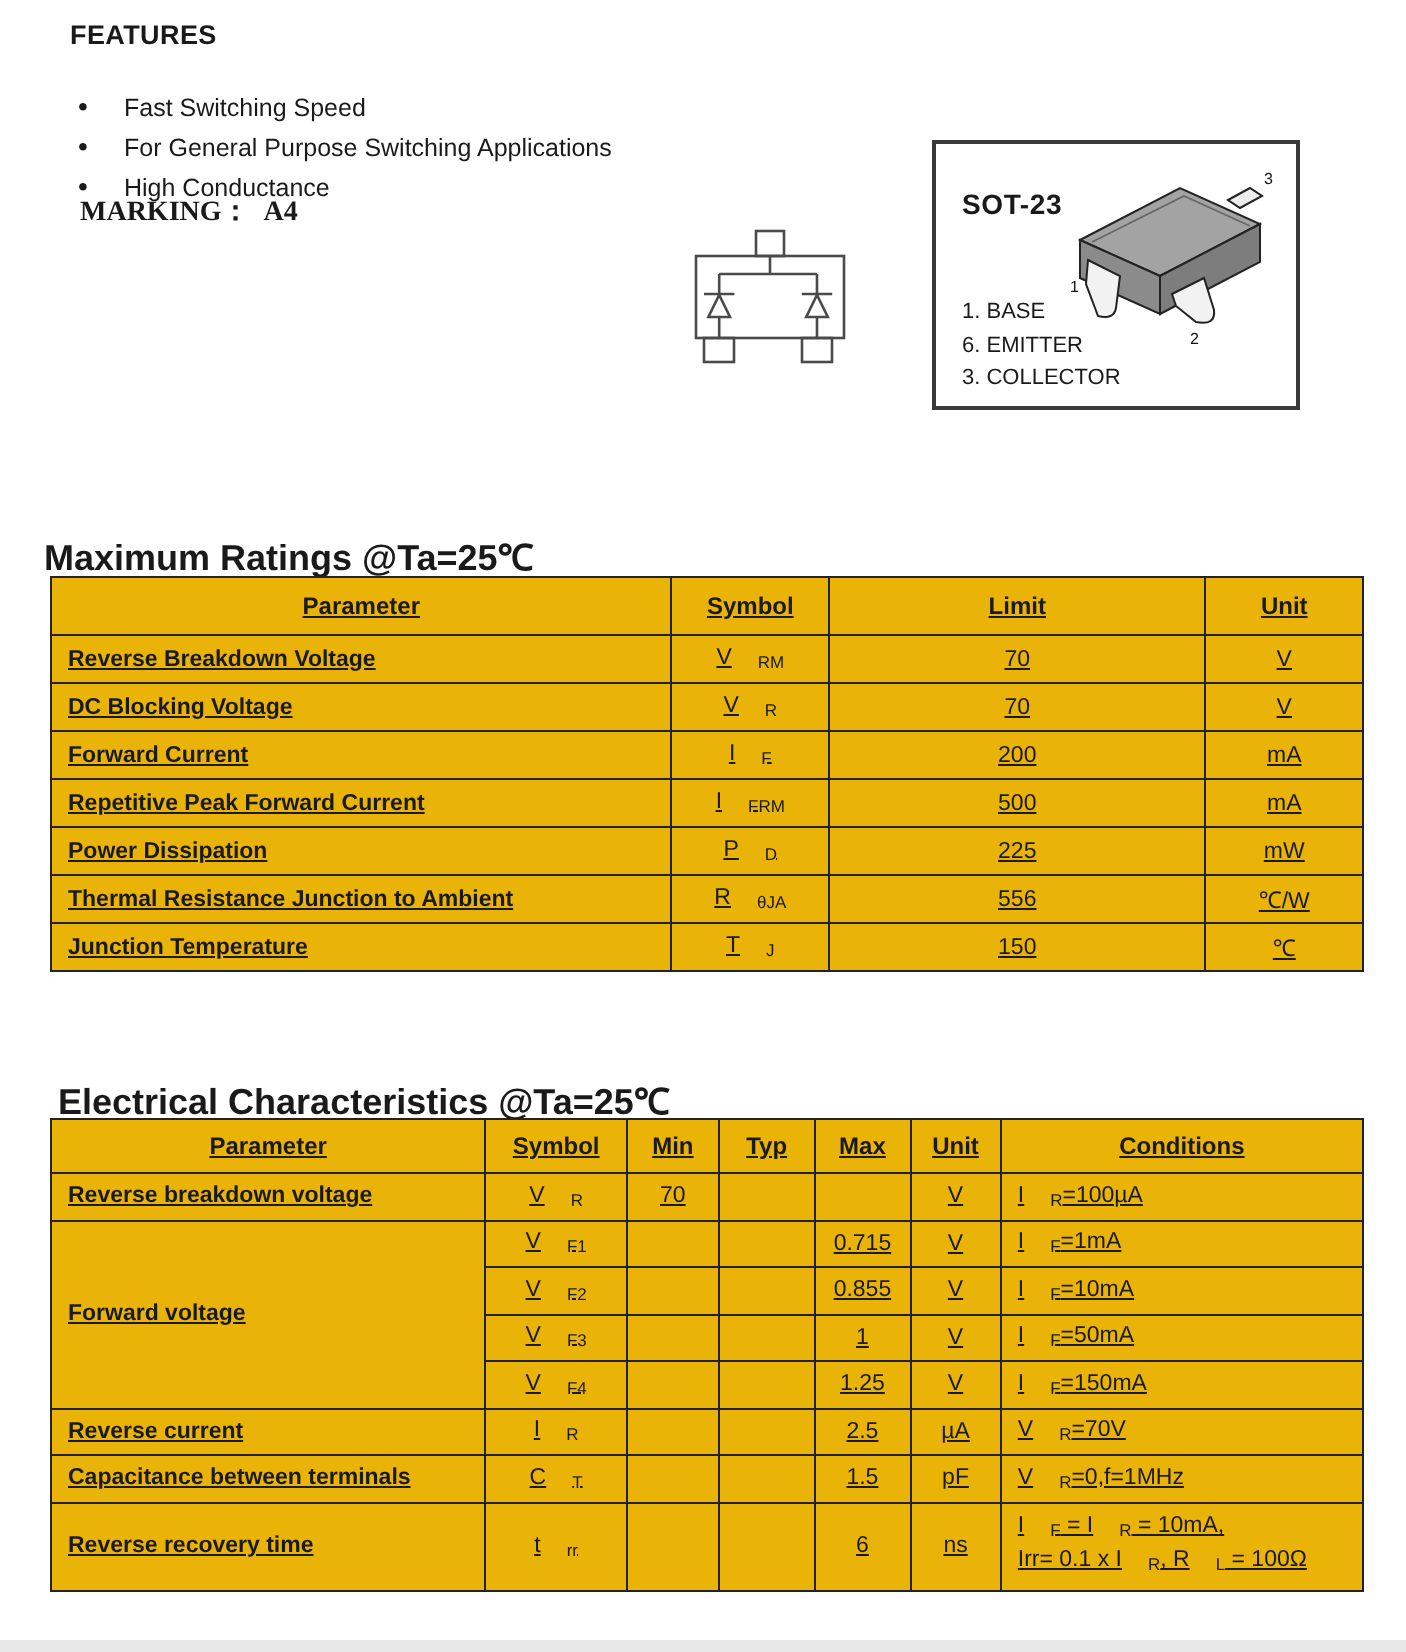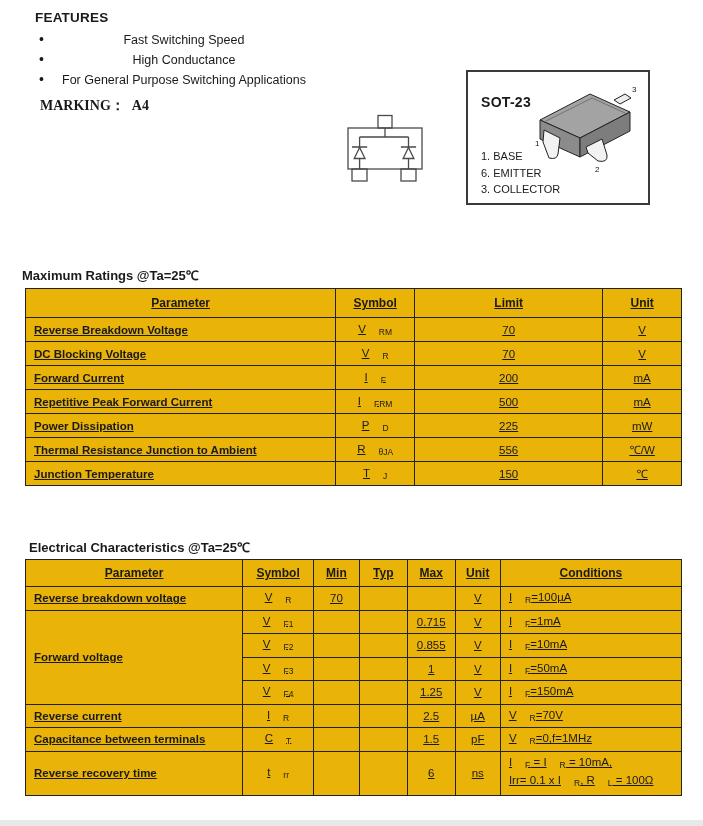--- a/index.html
+++ b/index.html
@@ -5,34 +5,34 @@
   * { margin:0; padding:0; box-sizing:border-box; }
   html,body { background:#e8e8e8; }
   .page {
     position:relative; width:703px; height:820px; background:#ffffff;
     font-family:"Liberation Sans", sans-serif; color:#1a1a1a; overflow:hidden;
     margin:0 auto;
   }
   
   .features { position:absolute; left:35px; top:10px; }
   .features-title { font-size:13.5px; font-weight:bold; letter-spacing:0.2px; }
-  .features-list { list-style:none; margin-top:8px;text-align:center; }
+  .features-list { list-style:none; margin-top:22px; }
   .feature-item { position:relative; font-size:12.5px; line-height:15px; margin-bottom:5px; padding-left:27px; }
   .feature-item::before { content:"•"; position:absolute; left:4px; top:-1px; font-size:14px; }
   .marking { position:absolute; left:40px; top:97px; font-family:"Liberation Serif", serif; font-weight:bold; font-size:14px; }
   .marking .marking-value { margin-left:7px; }
   
   .schematic { position:absolute; left:344px; top:111px; }
   
   .sot-box { position:absolute; left:466px; top:70px; width:184px; height:135px; border:2px solid #3a3a3a; background:#fff; }
   .sot-title { position:absolute; left:13px; top:22px; font-size:14px; font-weight:bold; letter-spacing:0.3px; }
   .pin-list { position:absolute; left:13px; top:76px; font-size:11px; line-height:16.5px; }
   .pkg-svg { position:absolute; left:60px; top:8px; }
   
-  .section-title { position:absolute; font-size:13px; font-weight:bold; }
+  .section-title { position:absolute; font-size:18px; font-weight:bold; }
   #max-title { left:22px; top:266px; }
   #elec-title { left:29px; top:538px; }
   
   table { border-collapse:collapse; table-layout:fixed; background:#eab308;text-decoration:underline; }
   #max-table  { position:absolute; left:25px; top:288px; width:657px; }
   #elec-table { position:absolute; left:25px; top:559px; width:657px; }
   th, td { border:1.4px solid #222; font-size:11.5px; vertical-align:middle; overflow:hidden; }
   th { font-size:12px; font-weight:bold; text-align:center; }
   td.param { font-weight:bold; text-align:left; padding-left:8px; }
   td.c { text-align:center; }
@@ -47,22 +47,22 @@
 </style>
 </head>
 <body>
 
 <div class="page">
 
   <div class="features">
     <div class="features-title">FEATURES</div>
     <ul class="features-list">
       <li class="feature-item">Fast Switching Speed</li>
+      <li class="feature-item">For General Purpose Switching Applications</li>
       <li class="feature-item">High Conductance</li>
-      <li class="feature-item">For General Purpose Switching Applications</li>
     </ul>
   </div>
 
   <div class="marking">
     <span>MARKING：</span><span class="marking-value">A4</span>
   </div>
 
   <svg class="schematic" width="86" height="74" viewBox="0 0 86 74">
     <g fill="none" stroke="#4a4a4a" stroke-width="1.3">
       <rect x="34" y="4.5" width="14" height="12.5"></rect>

